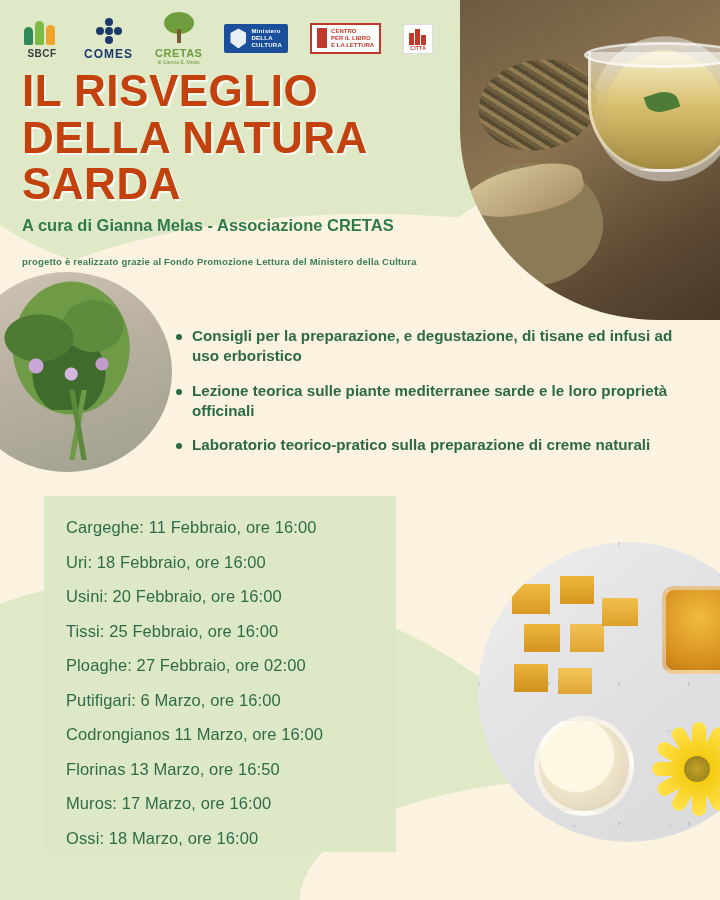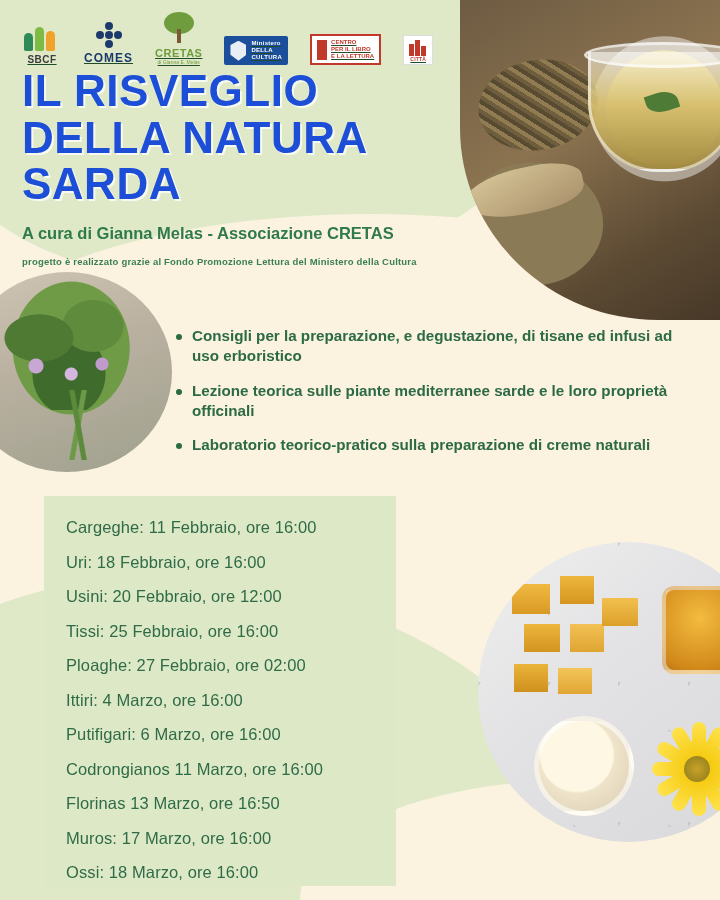--- a/index.html
+++ b/index.html
@@ -54,24 +54,23 @@
     width: 460px; height: 120px;
     background: #fbf3df;
     border-radius: 60% 0 0 0 / 100% 0 0 0;
   }
 
   
   .logos {
     position: absolute;
     left: 22px; top: 12px;
     display: flex;
-    align-items: flex-end;
+    align-items: center;
     gap: 22px;
     z-index: 6;
-    text-decoration: underline;
   }
   .logo { text-align: center; }
   .logo-sbcf-mark {
     width: 40px; height: 26px;
     margin: 0 auto 3px;
     position: relative;
   }
   .logo-sbcf-mark i {
     position: absolute; bottom: 0;
     width: 9px; border-radius: 5px 5px 2px 2px;
@@ -148,26 +147,26 @@
   
   .title {
     position: absolute;
     left: 22px; top: 68px;
     width: 430px;
     z-index: 5;
     font-size: 44px;
     line-height: 1.06;
     font-weight: bold;
     letter-spacing: .5px;
-    color: #1d4ed8;
+    color: #c2410c;
     text-shadow: 2px 2px 0 rgba(255,255,255,.75);
   }
   .subtitle {
     position: absolute;
-    left: 22px; top: 224px;
+    left: 22px; top: 216px;
     z-index: 5;
     font-size: 16.5px;
     font-weight: bold;
     color: #2f7a4a;
   }
   .credit {
     position: absolute;
     left: 22px; top: 256px;
     z-index: 5;
     font-size: 9.5px;
@@ -475,22 +474,21 @@
   </div>
   <div class="bullet">
     <span class="dot"></span>
     <span>Laboratorio teorico-pratico sulla preparazione di creme naturali</span>
   </div>
 </div>
 
 <div class="schedule">
   <div class="schedule-item">Cargeghe: 11 Febbraio, ore 16:00</div>
   <div class="schedule-item">Uri: 18 Febbraio, ore 16:00</div>
-  <div class="schedule-item">Usini: 20 Febbraio, ore 12:00</div>
+  <div class="schedule-item">Usini: 20 Febbraio, ore 16:00</div>
   <div class="schedule-item">Tissi: 25 Febbraio, ore 16:00</div>
   <div class="schedule-item">Ploaghe: 27 Febbraio, ore 02:00</div>
-  <div class="schedule-item">Ittiri: 4 Marzo, ore 16:00</div>
   <div class="schedule-item">Putifigari: 6 Marzo, ore 16:00</div>
   <div class="schedule-item">Codrongianos 11 Marzo, ore 16:00</div>
   <div class="schedule-item">Florinas 13 Marzo, ore 16:50</div>
   <div class="schedule-item">Muros: 17 Marzo, ore 16:00</div>
   <div class="schedule-item">Ossi: 18 Marzo, ore 16:00</div>
 </div>
 
 </body></html>

